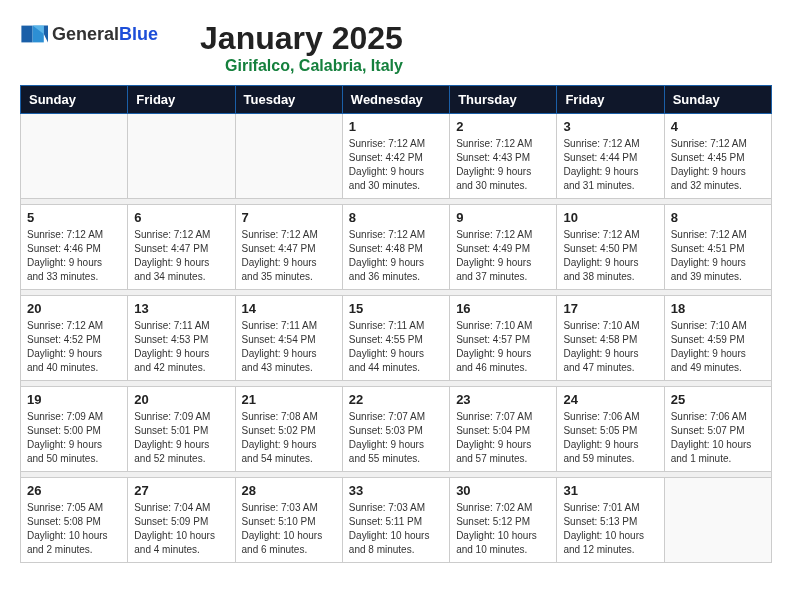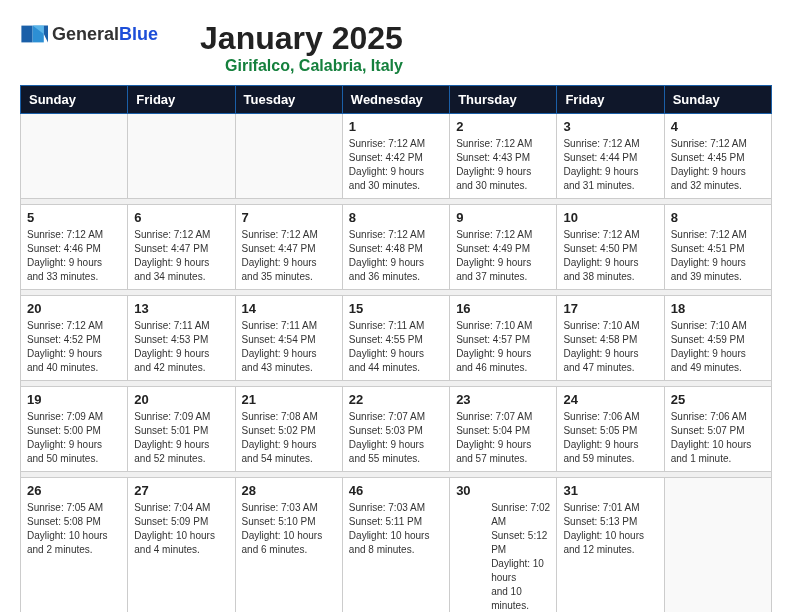--- a/index.html
+++ b/index.html
@@ -347,29 +347,29 @@
 and 4 minutes.</div>
         </td>
         <td>
           <div class="day-number">28</div>
           <div class="day-info" style="white-space: pre-line;">Sunrise: 7:03 AM
 Sunset: 5:10 PM
 Daylight: 10 hours
 and 6 minutes.</div>
         </td>
         <td>
-          <div class="day-number">46</div>
+          <div class="day-number">33</div>
           <div class="day-info" style="white-space: pre-line;">Sunrise: 7:03 AM
 Sunset: 5:11 PM
 Daylight: 10 hours
 and 8 minutes.</div>
         </td>
         <td>
           <div class="day-number">30</div>
-          <div class="day-info" style="white-space: pre-line; margin-left: 35px;">Sunrise: 7:02 AM
+          <div class="day-info" style="white-space: pre-line;">Sunrise: 7:02 AM
 Sunset: 5:12 PM
 Daylight: 10 hours
 and 10 minutes.</div>
         </td>
         <td>
           <div class="day-number">31</div>
           <div class="day-info" style="white-space: pre-line;">Sunrise: 7:01 AM
 Sunset: 5:13 PM
 Daylight: 10 hours
 and 12 minutes.</div>

